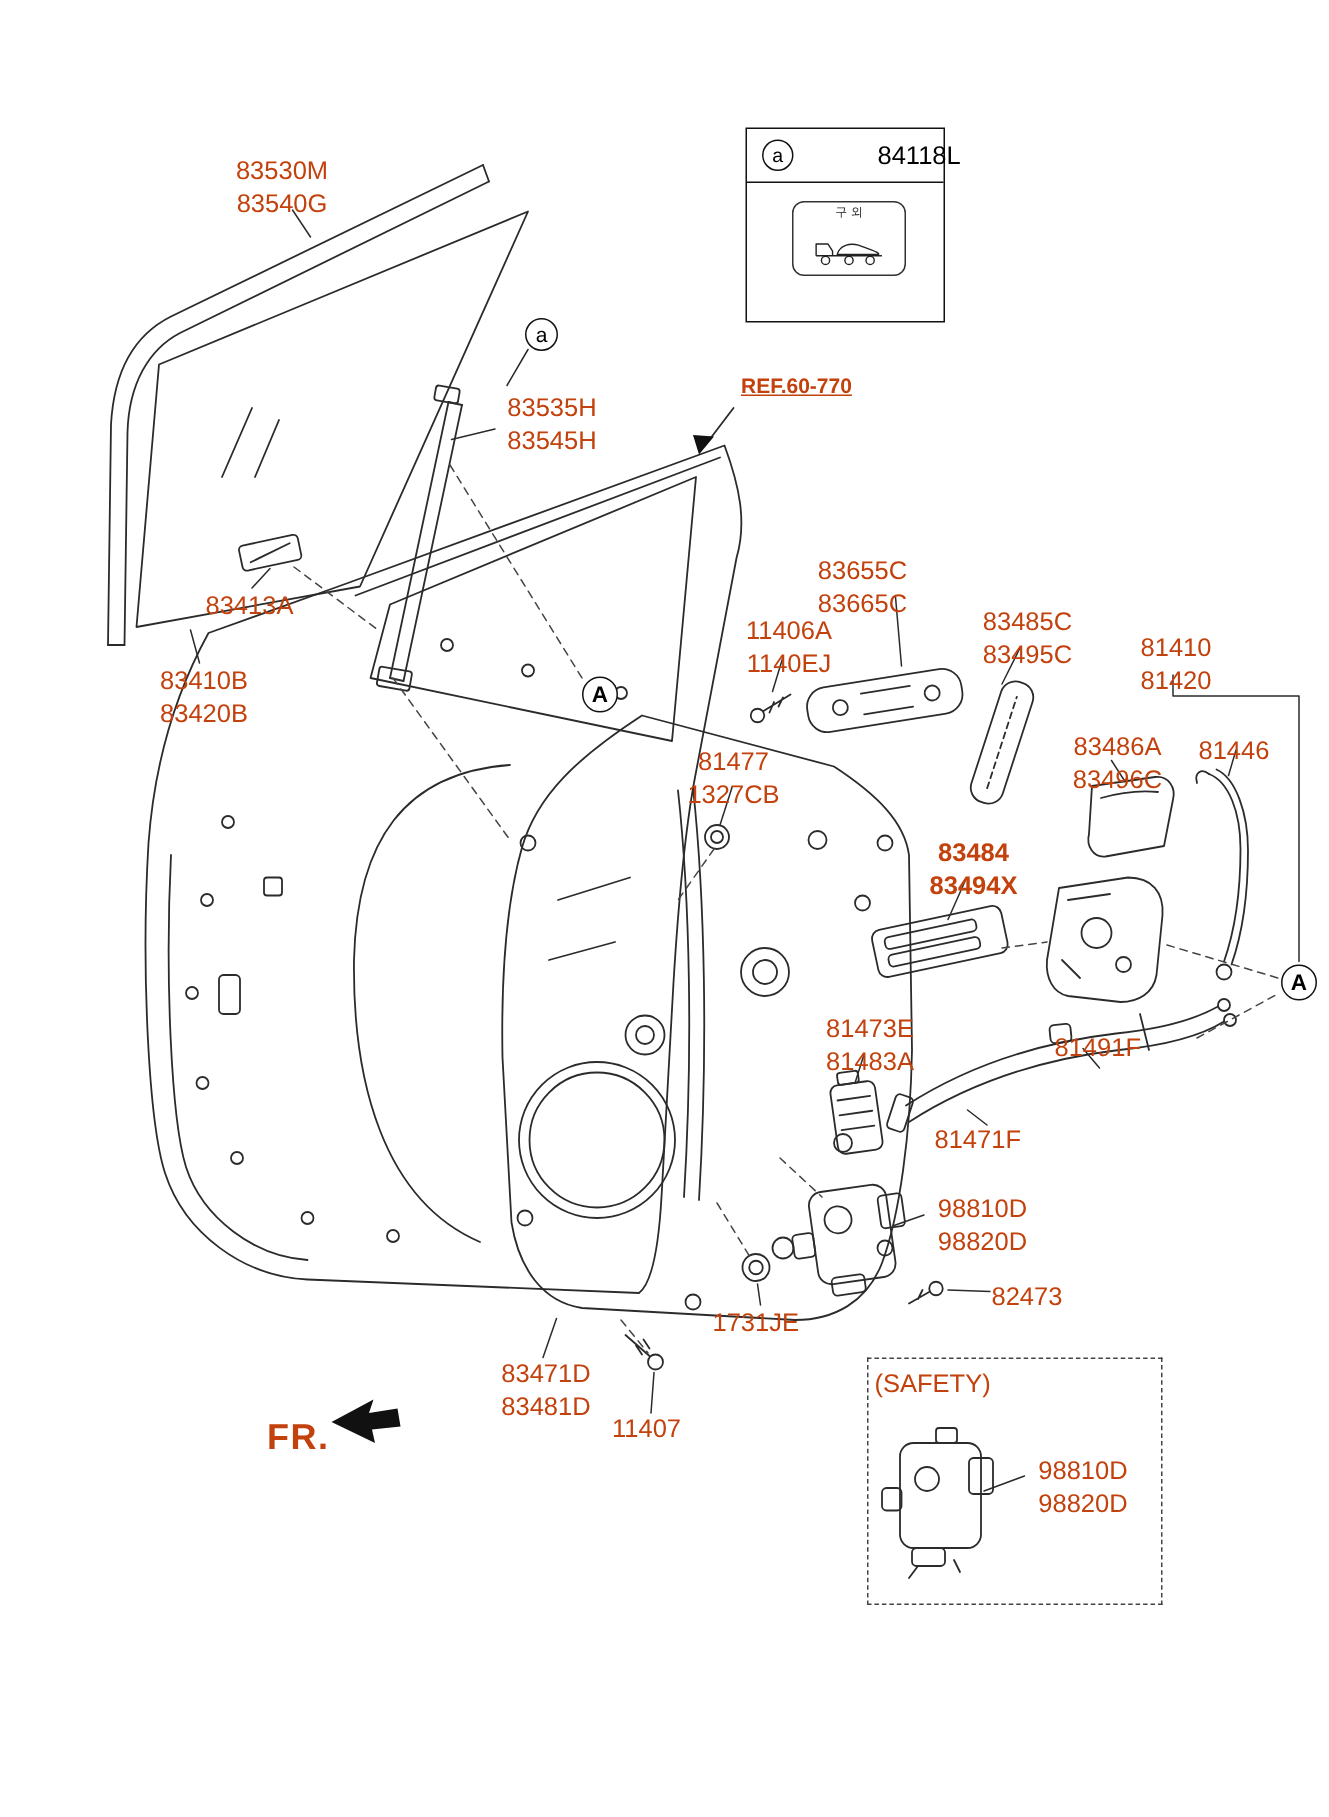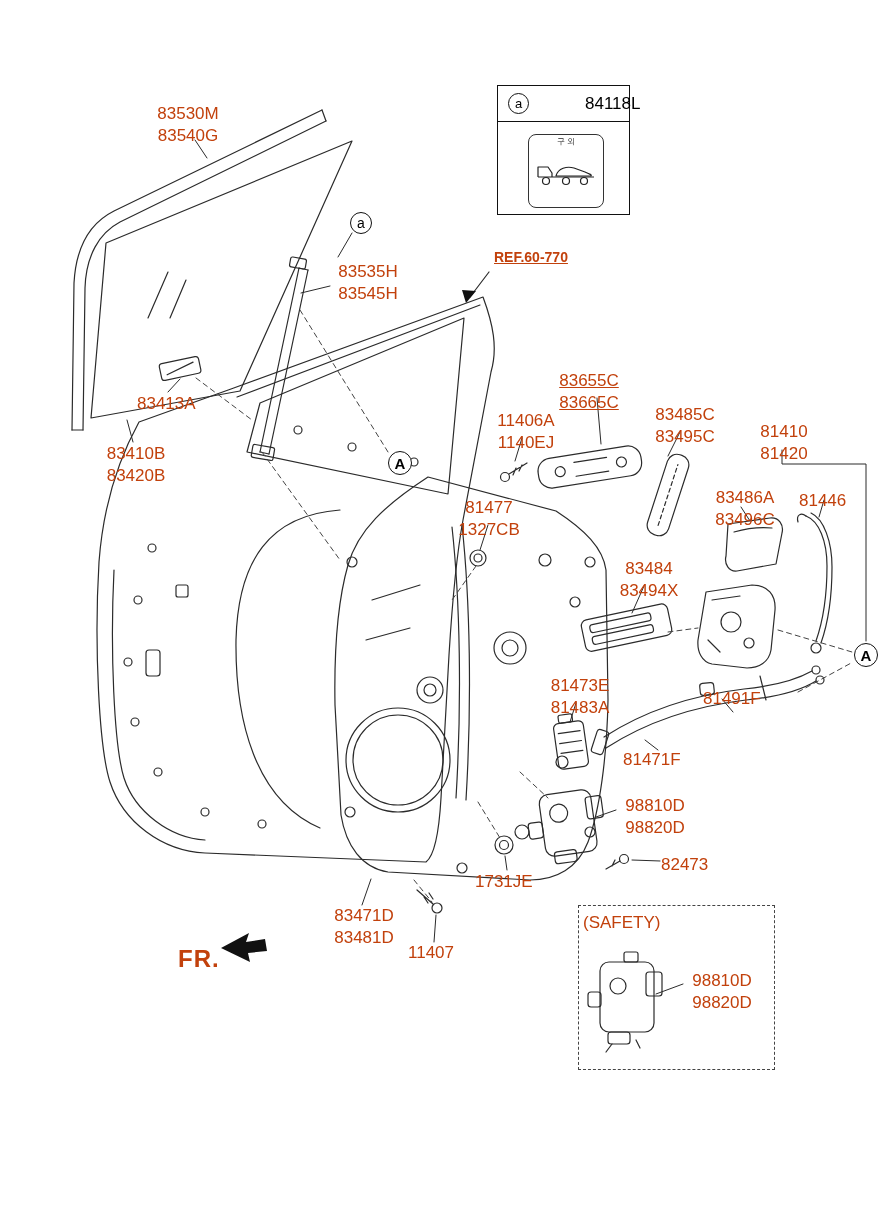--- a/index.html
+++ b/index.html
@@ -13,21 +13,21 @@
   .fr-label { font-weight:bold; font-size:24px; letter-spacing:1px; }
   .marker { position:absolute; width:22px; height:22px; border:1.5px solid #111; border-radius:50%;
             display:flex; align-items:center; justify-content:center; font-size:14px; background:#fff; z-index:3; }
   .marker.big { width:24px; height:24px; font-size:15px; font-weight:bold; }
   .detail-box { position:absolute; border:1.5px solid #111; background:#fff; z-index:2; }
   .detail-header { height:36px; border-bottom:1.2px solid #111; display:flex; align-items:center; gap:8px; padding:0 10px; }
   .detail-header .marker-inline { width:21px; height:21px; border:1.4px solid #111; border-radius:50%;
             display:flex; align-items:center; justify-content:center; font-size:13px; flex:0 0 auto; }
   .detail-part { font-size:17px;margin-left:48px; }
   .detail-body { position:relative; height:92px; }
-  .detail-inner { position:absolute; left:30px; top:12px; width:76px; height:74px; border:1.2px solid #333; border-radius:8px;
+  .detail-inner { position:absolute; left:30px; top:12px; width:76px; height:50px; border:1.2px solid #333; border-radius:8px;
             display:flex; flex-direction:column; align-items:center; padding-top:2px; }
   .detail-note { font-size:8px; line-height:10px; color:#222; }
   .safety-box { position:absolute; border:1.6px dashed #444; background:transparent; z-index:1; }
 </style>
 </head>
 <body>
 
 <div class="stage">
 
   <svg class="art" width="886" height="1211" viewBox="0 0 886 1211">
@@ -275,21 +275,21 @@
 
   <div class="part-label ref-label" style="left:494px; top:246px;">REF.60-770</div>
 
   <div class="part-label" style="left:137px; top:393px;">83413A</div>
 
   <div class="part-label" style="left:97px; top:443px; width:78px;">
     <span>83410B</span>
     <span>83420B</span>
   </div>
 
-  <div class="part-label" style="left:550px; top:370px; width:78px;text-decoration:underline;">
+  <div class="part-label" style="left:536px; top:370px; width:78px;">
     <span>83655C</span>
     <span>83665C</span>
   </div>
 
   <div class="part-label" style="left:487px; top:410px; width:78px;">
     <span>11406A</span>
     <span>1140EJ</span>
   </div>
 
   <div class="part-label" style="left:646px; top:404px; width:78px;">
@@ -307,21 +307,21 @@
     <span>83496C</span>
   </div>
 
   <div class="part-label" style="left:799px; top:490px;">81446</div>
 
   <div class="part-label" style="left:448px; top:497px; width:82px;">
     <span>81477</span>
     <span>1327CB</span>
   </div>
 
-  <div class="part-label" style="left:610px; top:558px; width:78px;">
+  <div class="part-label" style="left:610px; top:558px; width:78px;font-weight:bold;">
     <span>83484</span>
     <span>83494X</span>
   </div>
 
   <div class="part-label" style="left:541px; top:675px; width:78px;">
     <span>81473E</span>
     <span>81483A</span>
   </div>
 
   <div class="part-label" style="left:703px; top:688px;">81491F</div>

